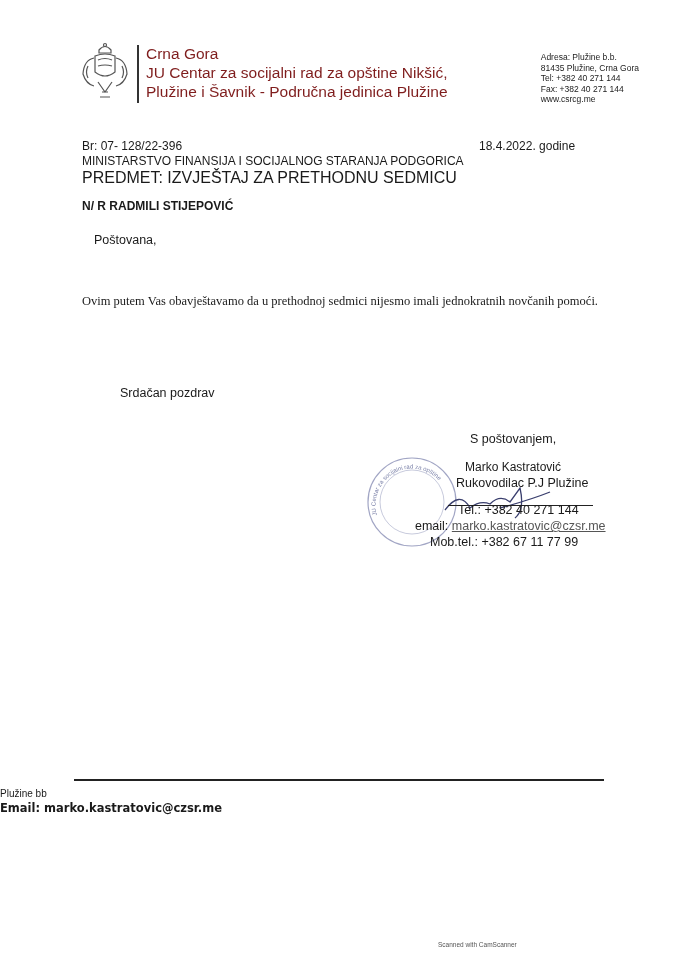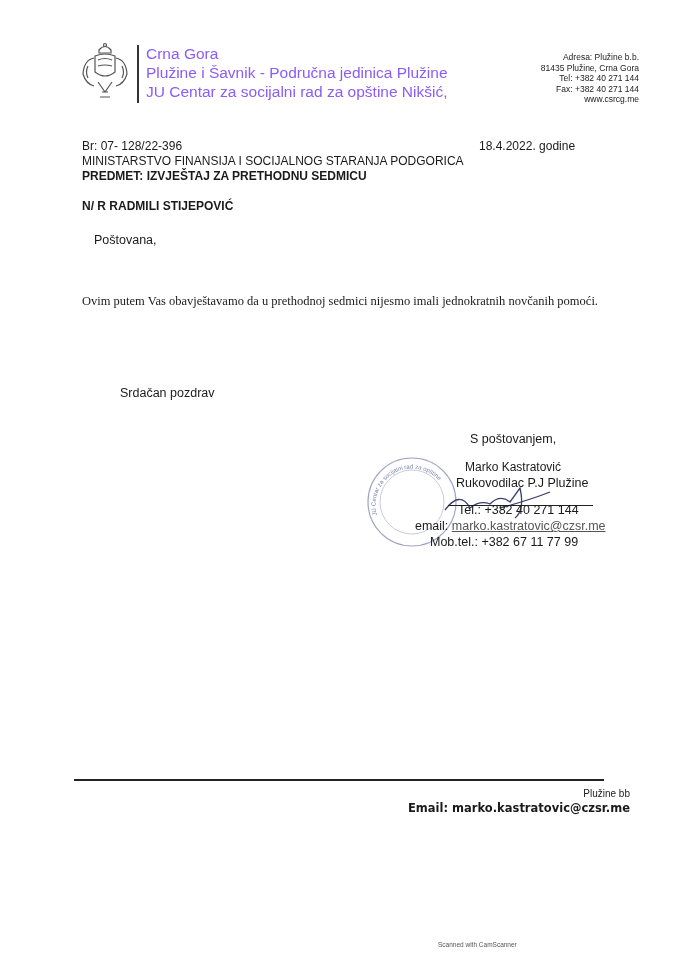--- a/index.html
+++ b/index.html
@@ -3,42 +3,42 @@
 <meta charset="utf-8">
 <style>
   html, body { margin: 0; padding: 0; }
   body {
     width: 679px; height: 960px; background: #ffffff; position: relative; overflow: hidden;
     font-family: "Liberation Sans", sans-serif; color: #1a1a1a;
   }
   .abs { position: absolute; }
   .crest { left: 80px; top: 42px; width: 50px; height: 60px; }
   .vline { left: 137px; top: 45px; width: 2px; height: 58px; background: #333; }
-  .org { left: 146px; top: 44px; font-size: 15.5px; line-height: 19px; color: #8b5cf6; }
-  .addr { right: 40px; top: 52px; text-align: right; font-size: 8.5px; line-height: 10.5px; color: #222; }
+  .org { left: 146px; top: 44px; font-size: 15.5px; line-height: 19px; color: #7f1d1d; }
+  .addr { right: 40px; top: 52px; font-size: 8.5px; line-height: 10.5px; color: #222; }
   .ref { left: 82px; top: 139px; font-size: 12px; }
   .date { left: 479px; top: 139px; font-size: 12px; }
   .ministry { left: 82px; top: 154px; font-size: 12px; }
-  .subject { left: 82px; top: 169px; font-size: 12px; font-weight: bold; }
+  .subject { left: 82px; top: 169px; font-size: 16px; font-weight: normal; }
   .attn { left: 82px; top: 199px; font-size: 12px; font-weight: bold; }
   .greet { left: 82px; top: 233px; font-size: 12.5px; margin-left: 12px; }
   .body-text { left: 82px; top: 293px; width: 530px; font-size: 12.5px; line-height: 17px; text-align: justify; text-align-last: left; font-family: Liberation Serif, serif; }
   .closing { left: 120px; top: 386px; font-size: 12.5px; }
   .regards { left: 470px; top: 432px; font-size: 12.5px; }
   .sig-name { left: 465px; top: 460px; font-size: 12px; }
   .sig-role { left: 456px; top: 476px; font-size: 12.5px; }
   .sig-line { left: 448px; top: 505px; width: 145px; height: 1px; background: #222; }
   .sig-tel { left: 458px; top: 503px; font-size: 12.5px; }
   .sig-email { left: 415px; top: 519px; font-size: 12.5px; }
   .sig-email .link { color: #555; text-decoration: underline; }
   .sig-mob { left: 430px; top: 535px; font-size: 12.5px; }
   .stamp { left: 365px; top: 455px; width: 95px; height: 95px; }
   .signature { left: 440px; top: 480px; width: 140px; height: 40px; }
   .footer-rule { left: 74px; top: 779px; width: 530px; height: 2px; background: #222; }
-  .footer { left: 0; width: 630px; top: 787px; text-align: right; font-size: 10px; line-height: 14px; }
+  .footer { left: 0; width: 630px; top: 787px; text-align: left; font-size: 10px; line-height: 14px; }
   .footer .email { font-weight: bold; font-size: 11.5px; font-family: "DejaVu Sans", sans-serif; }
   .scanner { left: 438px; top: 941px; font-size: 6.5px; color: #555; }
 </style>
 </head>
 <body>
 
 <div class="abs crest">
   <svg width="50" height="60" viewBox="0 0 50 60">
     <g fill="none" stroke="#555" stroke-width="1.2">
       <path d="M19 8 Q25 1 31 8 L31 11 L19 11 Z"></path>
@@ -47,22 +47,22 @@
       <path d="M18 18 Q25 15 32 18 M18 24 Q25 22 32 24"></path>
       <path d="M14 16 Q4 18 3 32 Q6 42 14 44 M36 16 Q46 18 47 32 Q44 42 36 44"></path>
       <path d="M8 24 Q5 30 8 36 M42 24 Q45 30 42 36"></path>
       <path d="M18 40 L25 50 L32 40 M22 50 L28 50 M20 55 L30 55"></path>
     </g>
   </svg>
 </div>
 <div class="abs vline"></div>
 <div class="abs org">
   <div>Crna Gora</div>
+  <div>JU Centar za socijalni rad za opštine Nikšić,</div>
   <div>Plužine i Šavnik - Područna jedinica Plužine</div>
-  <div>JU Centar za socijalni rad za opštine Nikšić,</div>
 </div>
 <div class="abs addr">
   <div>Adresa: Plužine b.b.</div>
   <div>81435 Plužine, Crna Gora</div>
   <div>Tel: +382 40 271 144</div>
   <div>Fax: +382 40 271 144</div>
   <div>www.csrcg.me</div>
 </div>
 
 <div class="abs ref">Br: 07- 128/22-396</div>

